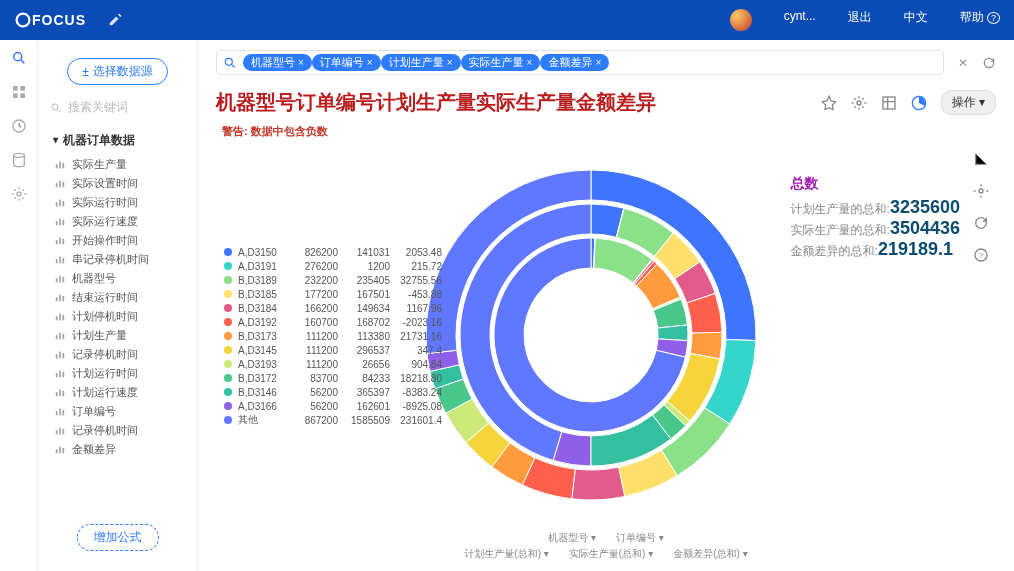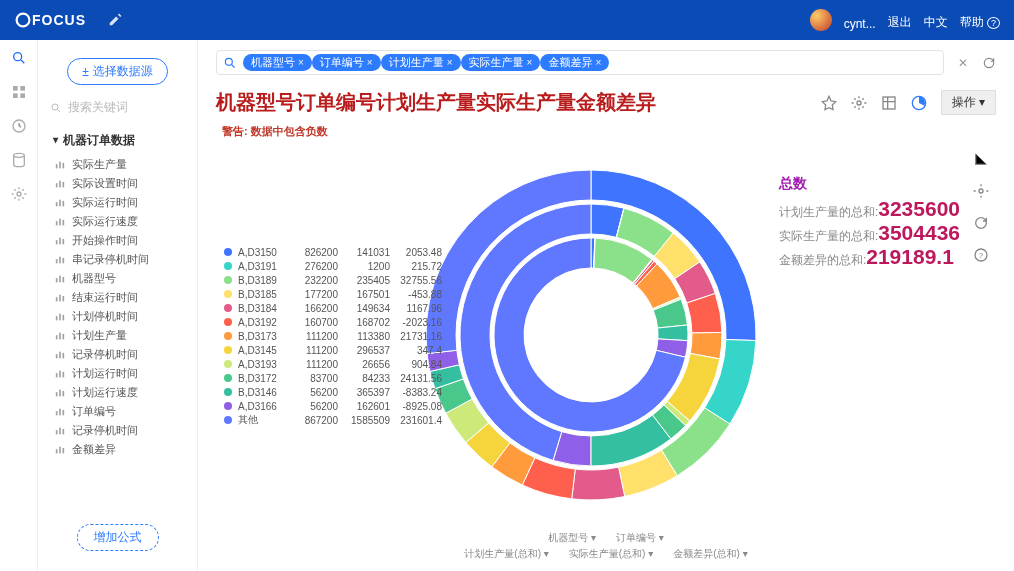--- a/index.html
+++ b/index.html
@@ -1,21 +1,21 @@
 <!DOCTYPE html>
 <html><head>
 <meta charset="utf-8">
 <style>
 *{box-sizing:border-box;margin:0;padding:0;font-family:-apple-system,"PingFang SC","Microsoft YaHei",sans-serif}
 body{width:1014px;height:571px;overflow:hidden;background:#fff;font-size:12px;color:#333}
 .topbar{height:40px;background:#0b4bb5;display:flex;align-items:center;padding:0 14px;color:#fff}
 .logo{display:flex;align-items:center;gap:0;font-weight:600;font-size:14px;letter-spacing:1px}
 .logo-icon{width:18px;height:18px}
 .topbar .edit-icon{margin-left:22px;opacity:.85}
-.topbar-right{margin-left:auto;display:flex;align-items:flex-end;gap:12px;font-size:12px}
+.topbar-right{margin-left:auto;display:flex;align-items:flex-start;gap:32px;font-size:12px}
 .avatar{width:22px;height:22px;border-radius:50%;background:radial-gradient(circle at 30% 30%,#ffcc66,#c0392b)}
 .shell{display:flex;height:calc(100% - 40px)}
 .rail{width:38px;border-right:1px solid #eee;display:flex;flex-direction:column;align-items:center;padding-top:10px;gap:18px;color:#888}
 .rail svg{width:16px;height:16px;opacity:.7}
 .rail .search-top{color:#1f6bff;opacity:1}
 .sidebar{width:160px;border-right:1px solid #eee;display:flex;flex-direction:column;padding:10px 0}
 .ds-btn{margin:8px auto;border:1px solid #2d7bff;color:#2d7bff;border-radius:14px;padding:4px 14px;font-size:12px;background:#fff;display:flex;align-items:center;gap:4px}
 .side-search{display:flex;align-items:center;gap:6px;padding:6px 12px;color:#bbb;font-size:12px}
 .tree{padding:4px 0 0 16px;overflow:auto;flex:1}
 .tree-title{font-weight:600;color:#333;margin:6px 0;display:flex;align-items:center}
@@ -28,33 +28,33 @@
 .query-box{flex:1;border:1px solid #e3e3e3;border-radius:4px;display:flex;align-items:center;padding:3px 6px;gap:6px}
 .query-box svg{color:#2d7bff}
 .chip{background:#2d7bff;color:#fff;border-radius:10px;padding:1px 8px;font-size:11px;display:inline-flex;align-items:center;gap:3px}
 .chip .x{font-size:10px;opacity:.9}
 .clear-x{color:#999;padding:0 6px;cursor:pointer}
 .refresh{color:#888}
 .title-row{display:flex;align-items:center;margin:14px 0 4px}
 .title{font-size:20px;font-weight:700;color:#b91c1c}
 .title-tools{margin-left:auto;display:flex;align-items:center;gap:14px;color:#888}
 .title-tools .pie-sel{color:#2d7bff}
-.op-btn{border:1px solid #ddd;border-radius:1px;padding:3px 10px;font-size:12px;color:#333}
+.op-btn{border:1px solid #ddd;border-radius:10px;padding:3px 10px;font-size:12px;color:#333}
 .warn{color:#c0392b;font-size:11px;margin:4px 0 2px 6px;font-weight:600}
 .chart-zone{flex:1;display:flex;position:relative;min-height:0}
 .legend-tbl{position:absolute;left:8px;top:104px;font-size:10px;color:#555}
 .lg-row{display:flex;align-items:center;gap:6px;height:14px}
 .lg-dot{width:8px;height:8px;border-radius:50%;flex:none}
 .lg-name{width:48px}
 .lg-v{width:46px;text-align:right}
 .donut-wrap{flex:1;display:flex;align-items:center;justify-content:center}
 .side-tool{width:30px;display:flex;flex-direction:column;align-items:center;gap:16px;padding-top:10px;color:#888}
 .summary{position:absolute;right:36px;top:34px;font-size:12px;color:#888}
 .summary h4{font-size:14px;color:#a21caf;font-weight:600;margin-bottom:4px}
-.summary .val{color:#be185d;font-weight:700;font-size:21px}
+.summary .val{color:#0c4a6e;font-weight:700;font-size:18px}
 .foot-labels{text-align:center;font-size:10px;color:#888;padding:2px 0 6px}
 .foot-labels .r1{margin-bottom:2px}
 svg{display:block}
 </style>
 </head>
 <body>
 
 <div class="topbar">
   <div class="logo">
     <svg class="logo-icon" viewBox="0 0 24 24">
@@ -347,21 +347,21 @@
             <span class="lg-name">A,D3193</span>
             <span class="lg-v">111200</span>
             <span class="lg-v">26656</span>
             <span class="lg-v">904.84</span>
           </div>
           <div class="lg-row">
             <span class="lg-dot" style="background:#4ac78a"></span>
             <span class="lg-name">B,D3172</span>
             <span class="lg-v">83700</span>
             <span class="lg-v">84233</span>
-            <span class="lg-v">24131.56</span>
+            <span class="lg-v">18218.80</span>
           </div>
           <div class="lg-row">
             <span class="lg-dot" style="background:#33bfa0"></span>
             <span class="lg-name">B,D3146</span>
             <span class="lg-v">56200</span>
             <span class="lg-v">365397</span>
             <span class="lg-v">-8383.24</span>
           </div>
           <div class="lg-row">
             <span class="lg-dot" style="background:#8f5fe8"></span>

